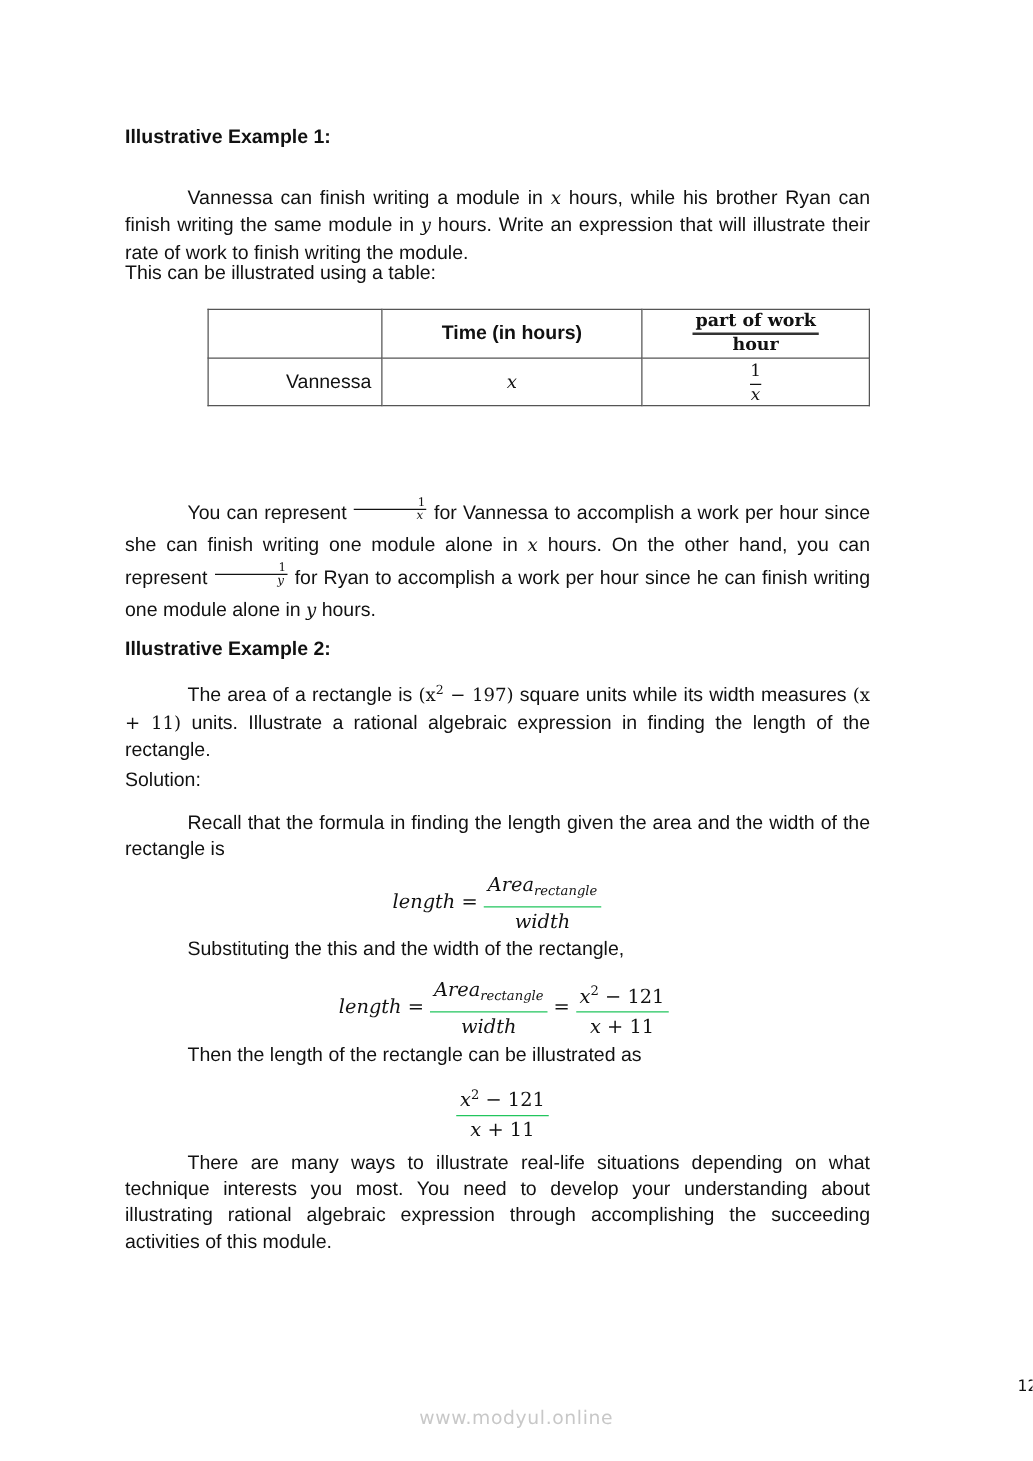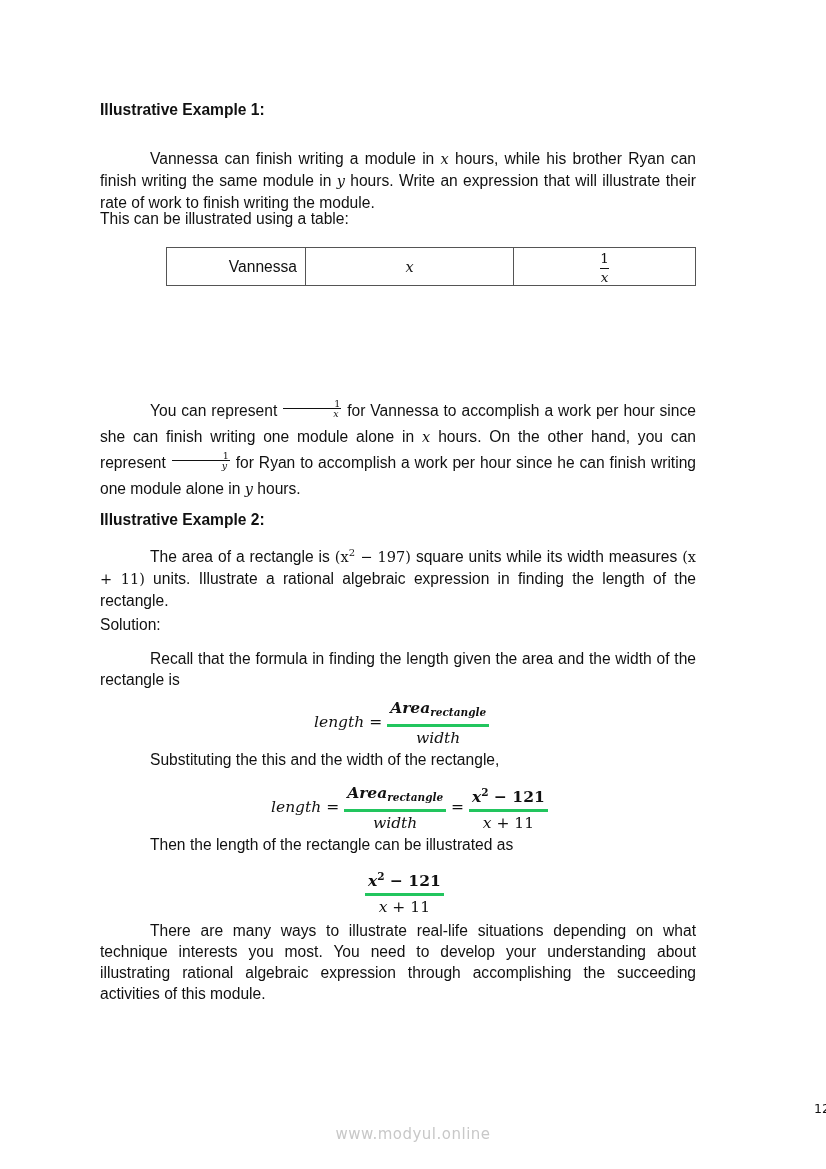--- a/index.html
+++ b/index.html
@@ -25,41 +25,51 @@
   table.work td.rate { text-align: center; }
   .hdrfrac { display: inline-block; text-align: center; font-family: "DejaVu Serif", serif; font-weight: bold; font-size: 14px; line-height: 17px; vertical-align: middle; margin-top: -6px; }
   .hdrfrac .num { border-bottom: 2px solid #333; padding: 0 2px; display: block; }
   .hdrfrac .den { display: block; height: 12px; overflow: hidden; }
   .cellfrac { display: inline-block; text-align: center; font-family: "DejaVu Serif", serif; font-size: 13.5px; line-height: 15px; vertical-align: middle; }
   .cellfrac .num { display: block; }
   .cellfrac .bar { display: block; width: 9px; margin: 0 auto; border-top: 1px solid #111; margin-top: 2px; margin-bottom: 1px; }
   .cellfrac .den { display: block; font-style: italic; height: 12px; overflow: hidden; }
   .eq { position: absolute; font-family: "DejaVu Serif", serif; font-style: italic; font-size: 15.5px; white-space: nowrap; }
   .eq .bfrac { display: inline-block; vertical-align: middle; text-align: center; }
-  .eq .bfrac .num { display: block; border-bottom: 3px solid #22c55e; padding: 0 3px 2px 3px; line-height: 20px; font-weight: bold; }
+  .eq .bfrac .num { display: block; border-bottom: 1px solid #22c55e; padding: 0 3px 2px 3px; line-height: 20px; }
   .eq .bfrac .den { display: block; padding-top: 1px; line-height: 20px; }
   .eq sub { font-size: 10.5px; vertical-align: -3px; }
   .eq sup { font-size: 10.5px; vertical-align: 6px; }
   .eq .up { font-style: normal; }
   .pagenum { position: absolute; left: 4px; width: 826px; top: 1101px; text-align: right; font-family: "DejaVu Sans", sans-serif; font-size: 12.5px; color: #111; }
   .watermark { position: absolute; left: 0; width: 826px; top: 1125px; text-align: center; font-family: "DejaVu Sans", sans-serif; font-size: 15px; color: #c8c8c8; letter-spacing: 0.5px; }
 </style>
 </head>
 <body>
 
 <div class="page">
 
   <div class="abs heading" style="top:101px;">Illustrative Example 1:</div>
 
   <div class="abs para indent" style="top:132px; width:596px;margin-top:16px;"><span>Vannessa can finish writing a module in </span><span class="m">x</span><span> hours, while his brother Ryan can finish writing the same module in </span><span class="m">y</span><span> hours. Write an expression that will illustrate their rate of work to finish writing the module.</span></div>
 
   <div class="abs" style="top:210px;">This can be illustrated using a table:</div>
 
   <table class="work">
     <tbody>
+        <tr class="h">
+      <td class="name"></td>
+      <td class="time" style="font-weight:bold;">Time (in hours)</td>
+      <td class="rate">
+        <span class="hdrfrac">
+          <span class="num">part of work</span>
+          <span class="den">hour</span>
+        </span>
+      </td>
+    </tr>
     <tr class="r">
       <td class="name">Vannessa</td>
       <td class="time m">x</td>
       <td class="rate">
         <span class="cellfrac">
           <span class="num">1</span>
           <span class="bar"></span>
           <span class="den">x</span>
         </span>
       </td>

